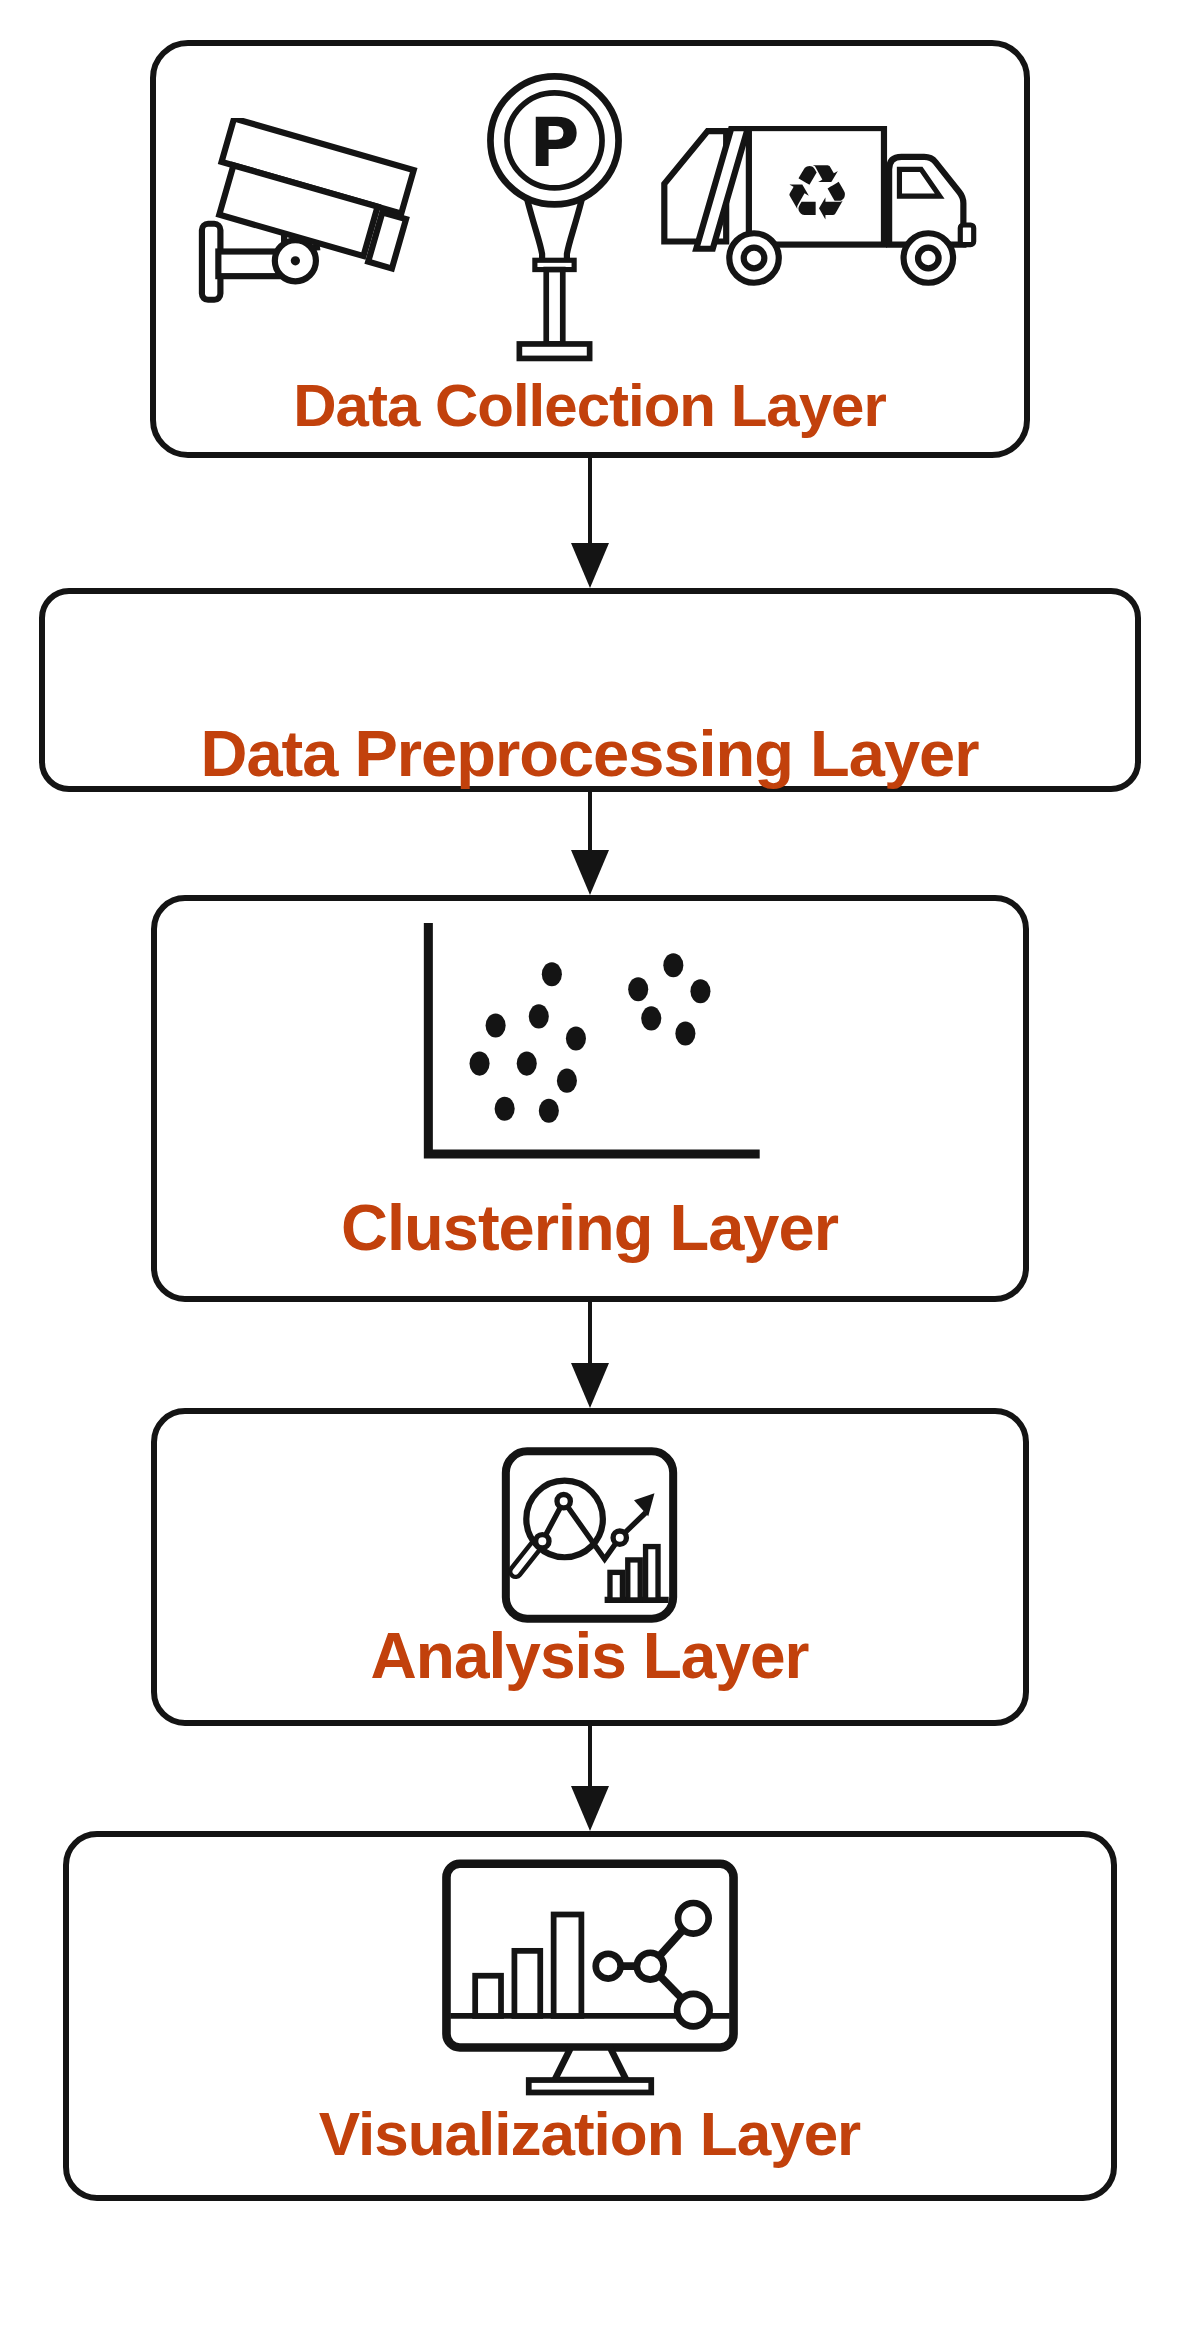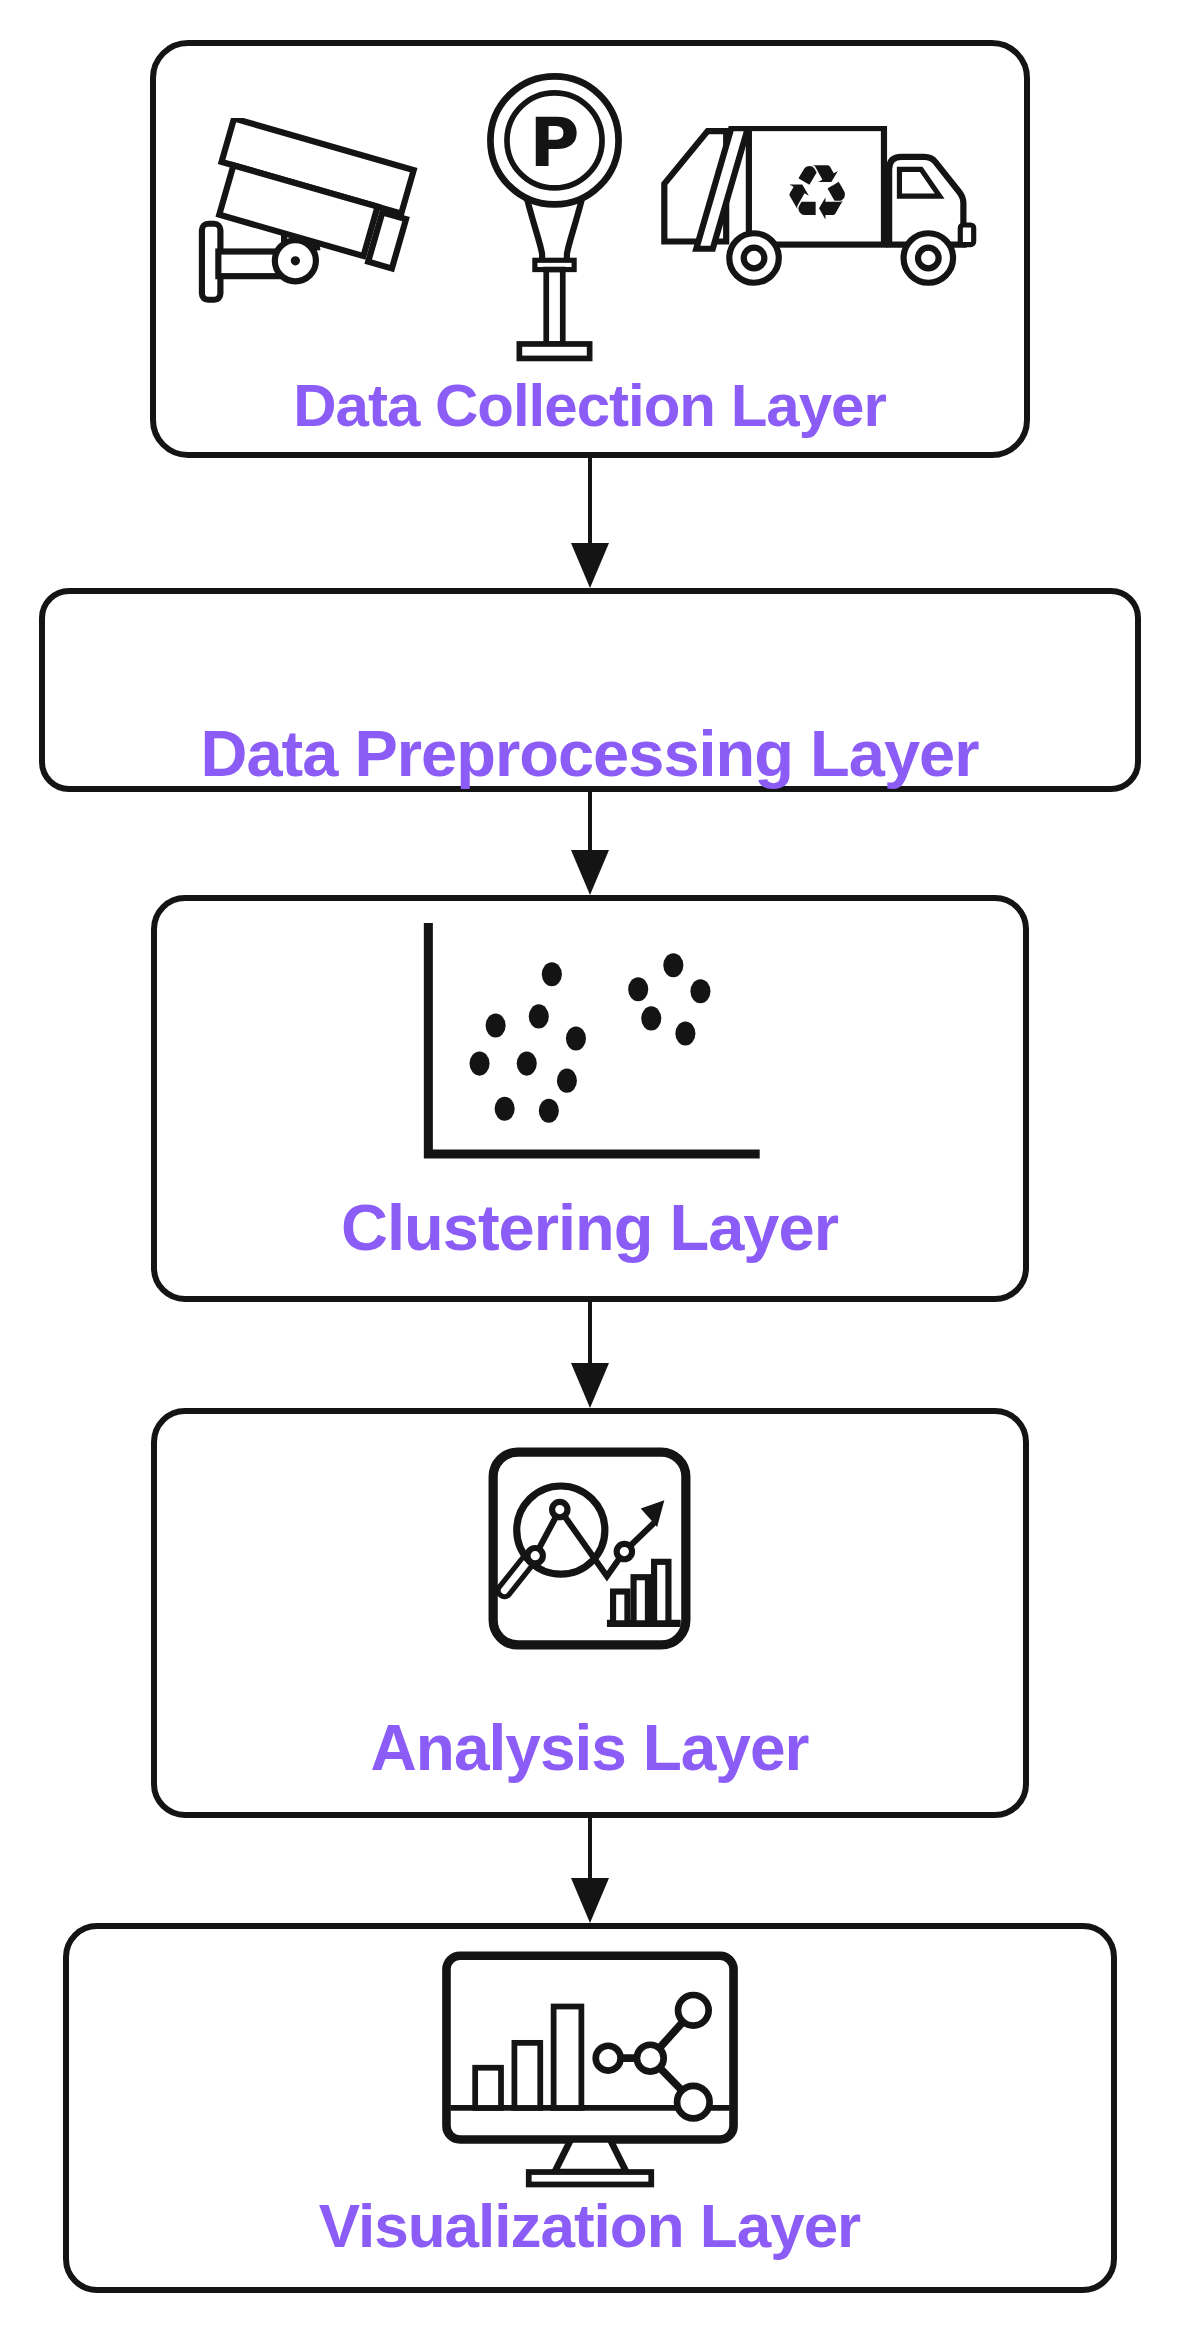--- a/index.html
+++ b/index.html
@@ -14,39 +14,39 @@
   }
   .box{
     box-sizing:border-box;
     background:#ffffff;
     border:6px solid #141414;
     border-radius:34px;
     display:flex;flex-direction:column;align-items:center;
     flex:0 0 auto;
   }
   .box-title{
-    font-weight:700;color:#8b5cf6;letter-spacing:-1px;
+    font-weight:700;color:#c2410c;letter-spacing:-1px;
     white-space:nowrap;line-height:1;
   }
   
   .box-collection{width:880px;height:418px;border-radius:38px;}
   .icons-row{display:flex;justify-content:center;align-items:flex-start;width:100%;margin-top:14px;}
   .icon-camera{margin-top:58px;margin-right:34px;}
   .icon-parking{margin-top:6px;margin-right:22px;}
   .icon-truck{margin-top:66px;}
   .box-collection .box-title{font-size:60px;margin-top:auto;margin-bottom:26px;}
   
   .box-preprocessing{width:1102px;height:204px;border-radius:30px;justify-content:flex-end;}
   .box-preprocessing .box-title{font-size:65px;}
   
   .box-clustering{width:878px;height:407px;}
   .box-clustering .icon-scatter{margin-top:18px;}
   .box-clustering .box-title{font-size:65px;margin-top:auto;margin-bottom:36px;}
   
-  .box-analysis{width:878px;height:410px;}
+  .box-analysis{width:878px;height:318px;}
   .box-analysis .icon-analysis{margin-top:32px;}
   .box-analysis .box-title{font-size:64px;margin-top:auto;margin-bottom:32px;}
   
   .box-visualization{width:1054px;height:370px;}
   .box-visualization .icon-monitor{margin-top:22px;}
   .box-visualization .box-title{font-size:62px;margin-top:auto;margin-bottom:30px;}
   
   .arrow{display:flex;flex-direction:column;align-items:center;flex:0 0 auto;}
   .arrow-line{width:4px;background:#141414;}
   .arrow-head{

